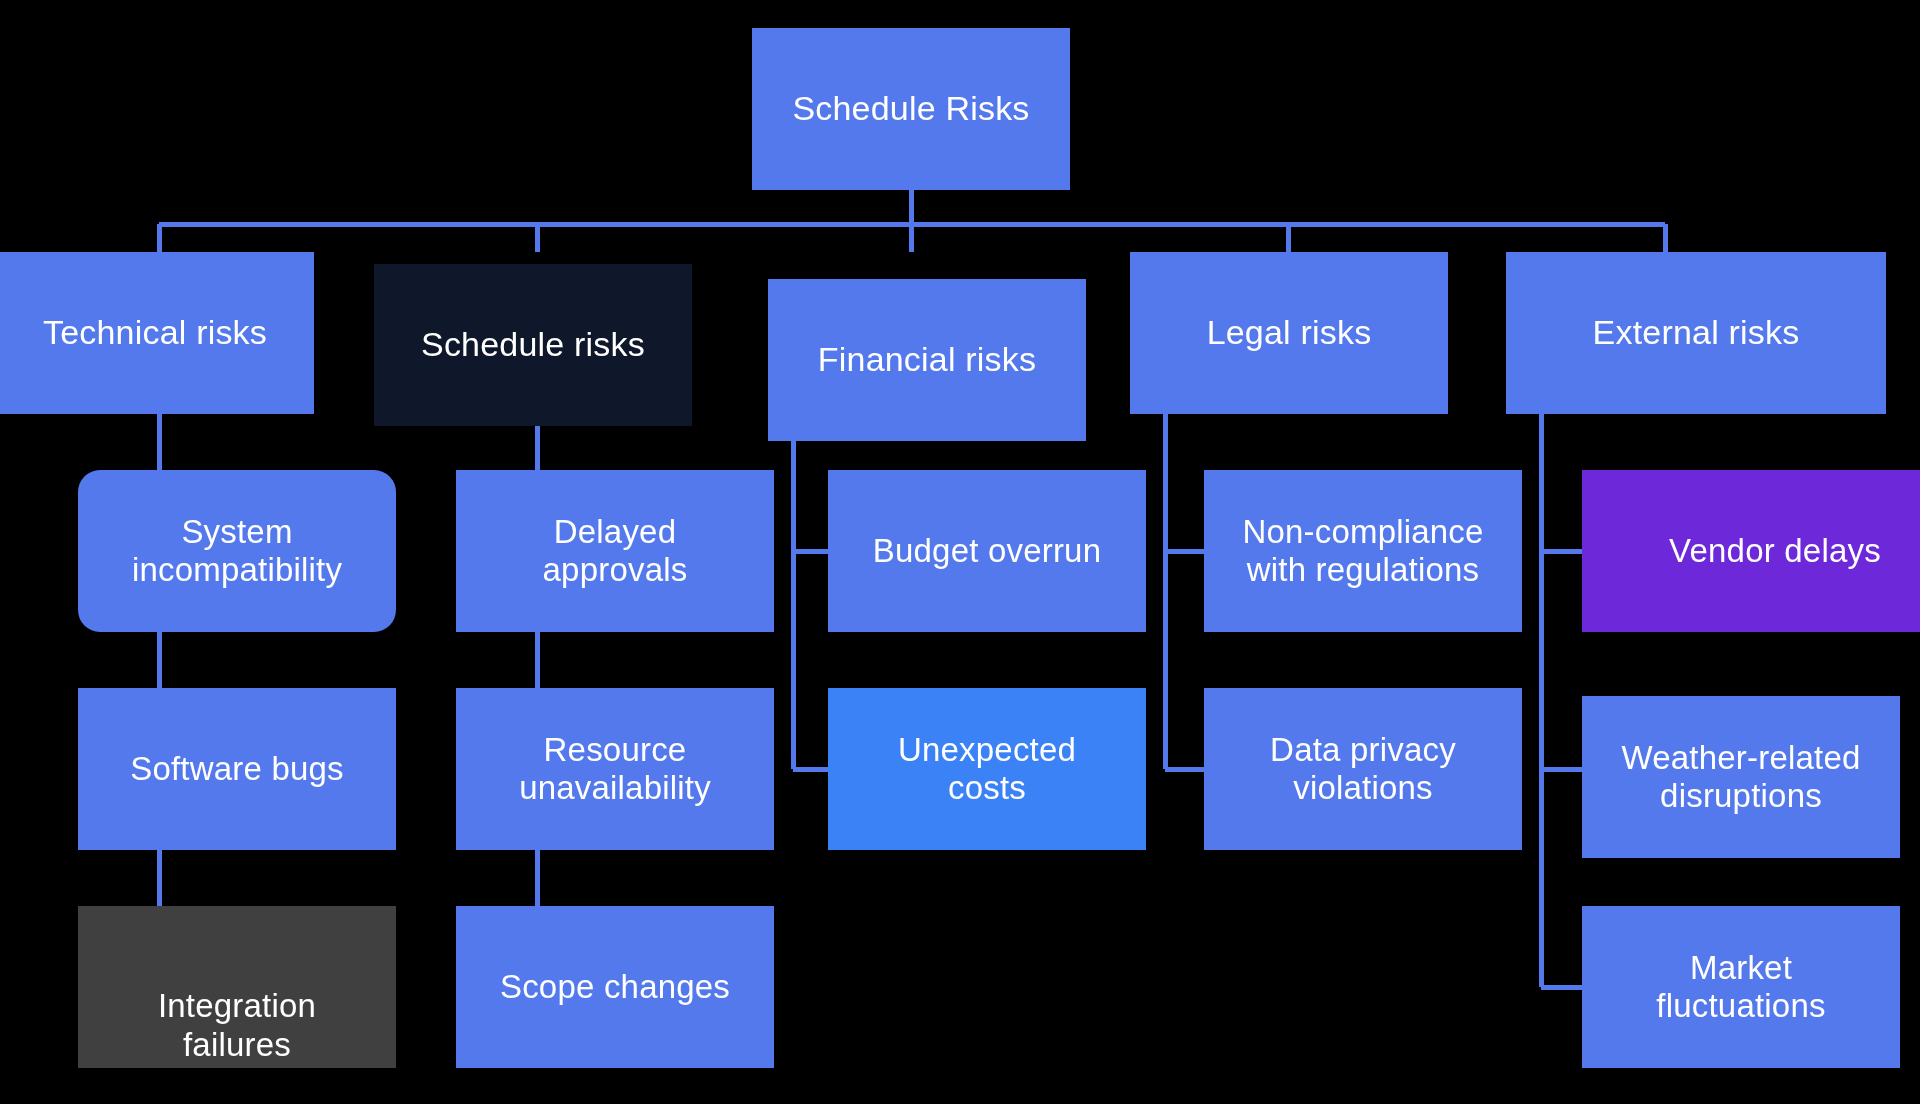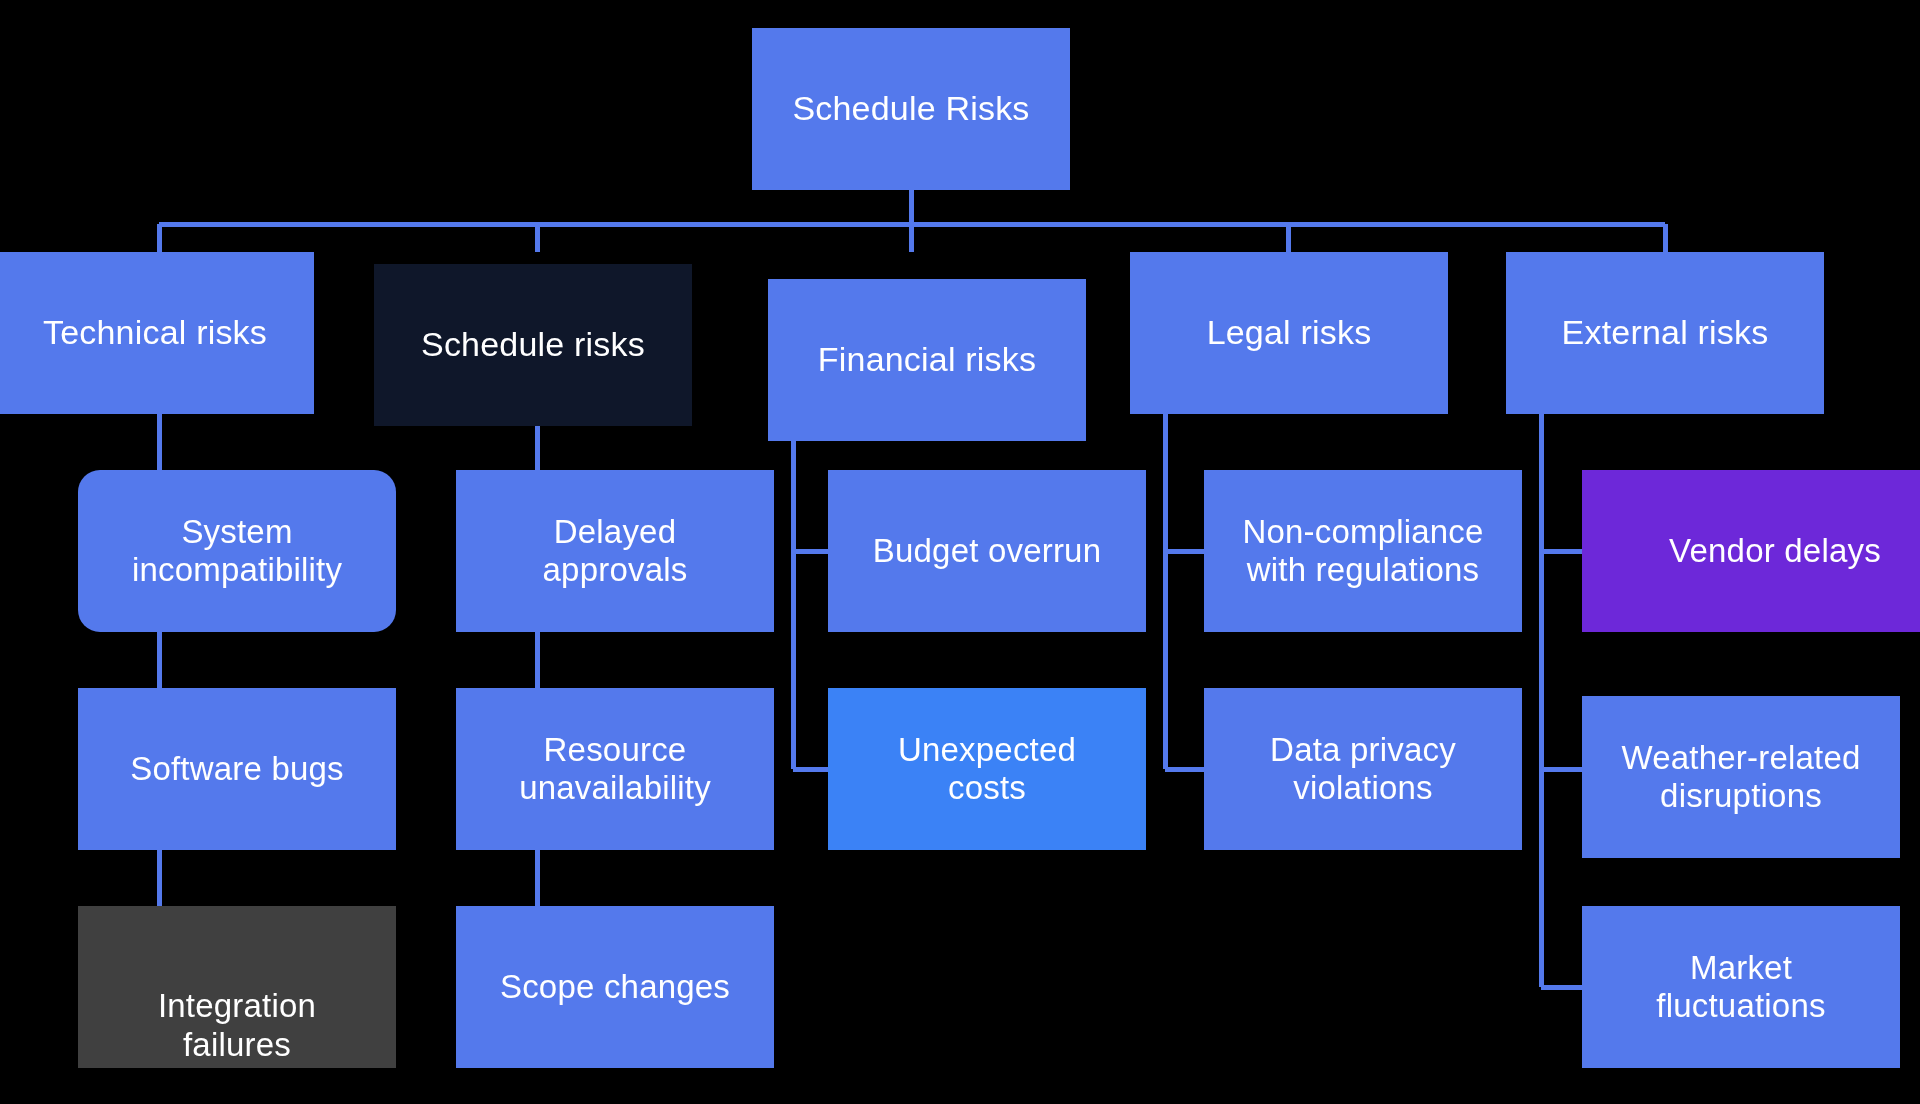--- a/index.html
+++ b/index.html
@@ -93,20 +93,20 @@
       <div class="node leaf" style="left: 456px; top: 906px; width: 318px; height: 162px; background: rgb(84, 121, 236); color: rgb(255, 255, 255);"><span>Scope changes</span></div>
       <div class="node branch" style="left: 768px; top: 252px; width: 318px; height: 162px; background: rgb(84, 121, 236); color: rgb(255, 255, 255); margin-top: 27px;"><span>Financial risks</span></div>
       <div class="node leaf" style="left: 828px; top: 470px; width: 318px; height: 162px; background: rgb(84, 121, 236); color: rgb(255, 255, 255);"><span>Budget overrun</span></div>
       <div class="node leaf" style="left: 828px; top: 688px; width: 318px; height: 162px; background: #3b82f6; color: rgb(255, 255, 255);"><span>Unexpected
 costs</span></div>
       <div class="node branch" style="left: 1130px; top: 252px; width: 318px; height: 162px; background: rgb(84, 121, 236); color: rgb(255, 255, 255);"><span>Legal risks</span></div>
       <div class="node leaf" style="left: 1204px; top: 470px; width: 318px; height: 162px; background: rgb(84, 121, 236); color: rgb(255, 255, 255);"><span>Non-compliance
 with regulations</span></div>
       <div class="node leaf" style="left: 1204px; top: 688px; width: 318px; height: 162px; background: rgb(84, 121, 236); color: rgb(255, 255, 255);"><span>Data privacy
 violations</span></div>
-      <div class="node branch" style="left: 1506px; top: 252px; width: 318px; height: 162px; background: rgb(84, 121, 236); color: rgb(255, 255, 255);"><span>External risks</span></div>
+      <div class="node branch" style="left: 1506px; top: 252px; width: 380px; height: 162px; background: rgb(84, 121, 236); color: rgb(255, 255, 255);"><span>External risks</span></div>
       <div class="node leaf" style="left: 1582px; top: 470px; width: 366px; height: 162px; background: #6d28d9; color: rgb(255, 255, 255); padding-left: 30px;"><span>Vendor delays</span></div>
       <div class="node leaf" style="left: 1582px; top: 688px; width: 318px; height: 162px; background: rgb(84, 121, 236); color: rgb(255, 255, 255); margin-top: 8px;"><span>Weather-related
 disruptions</span></div>
       <div class="node leaf" style="left: 1582px; top: 906px; width: 318px; height: 162px; background: rgb(84, 121, 236); color: rgb(255, 255, 255);"><span>Market
 fluctuations</span></div>
     </div>
 </div>
 
 </body></html>

